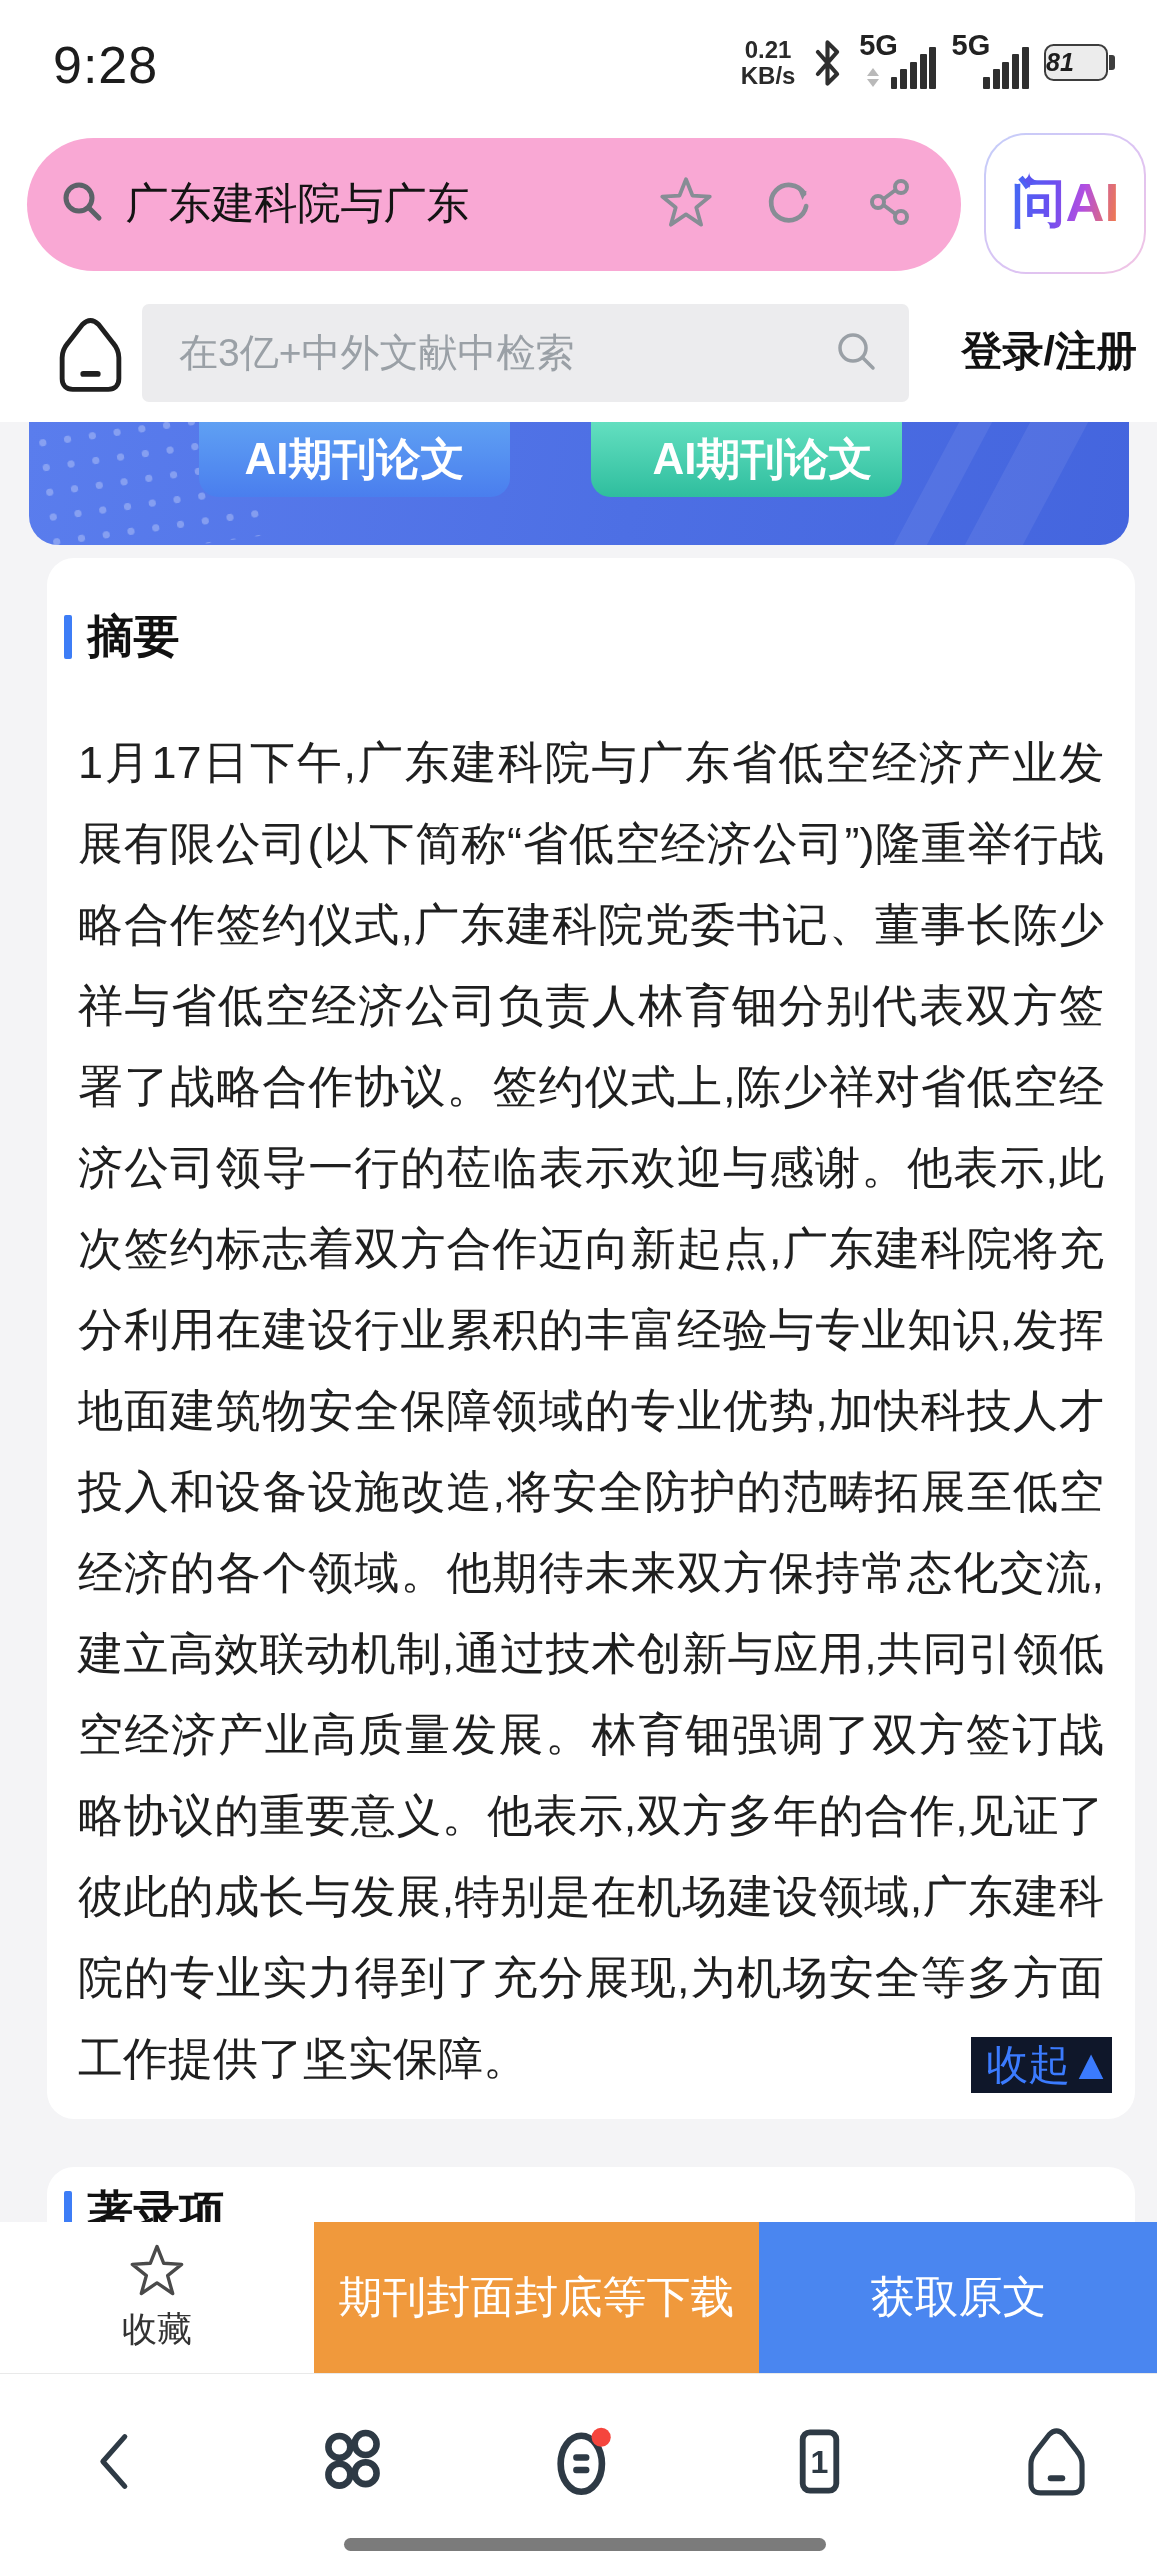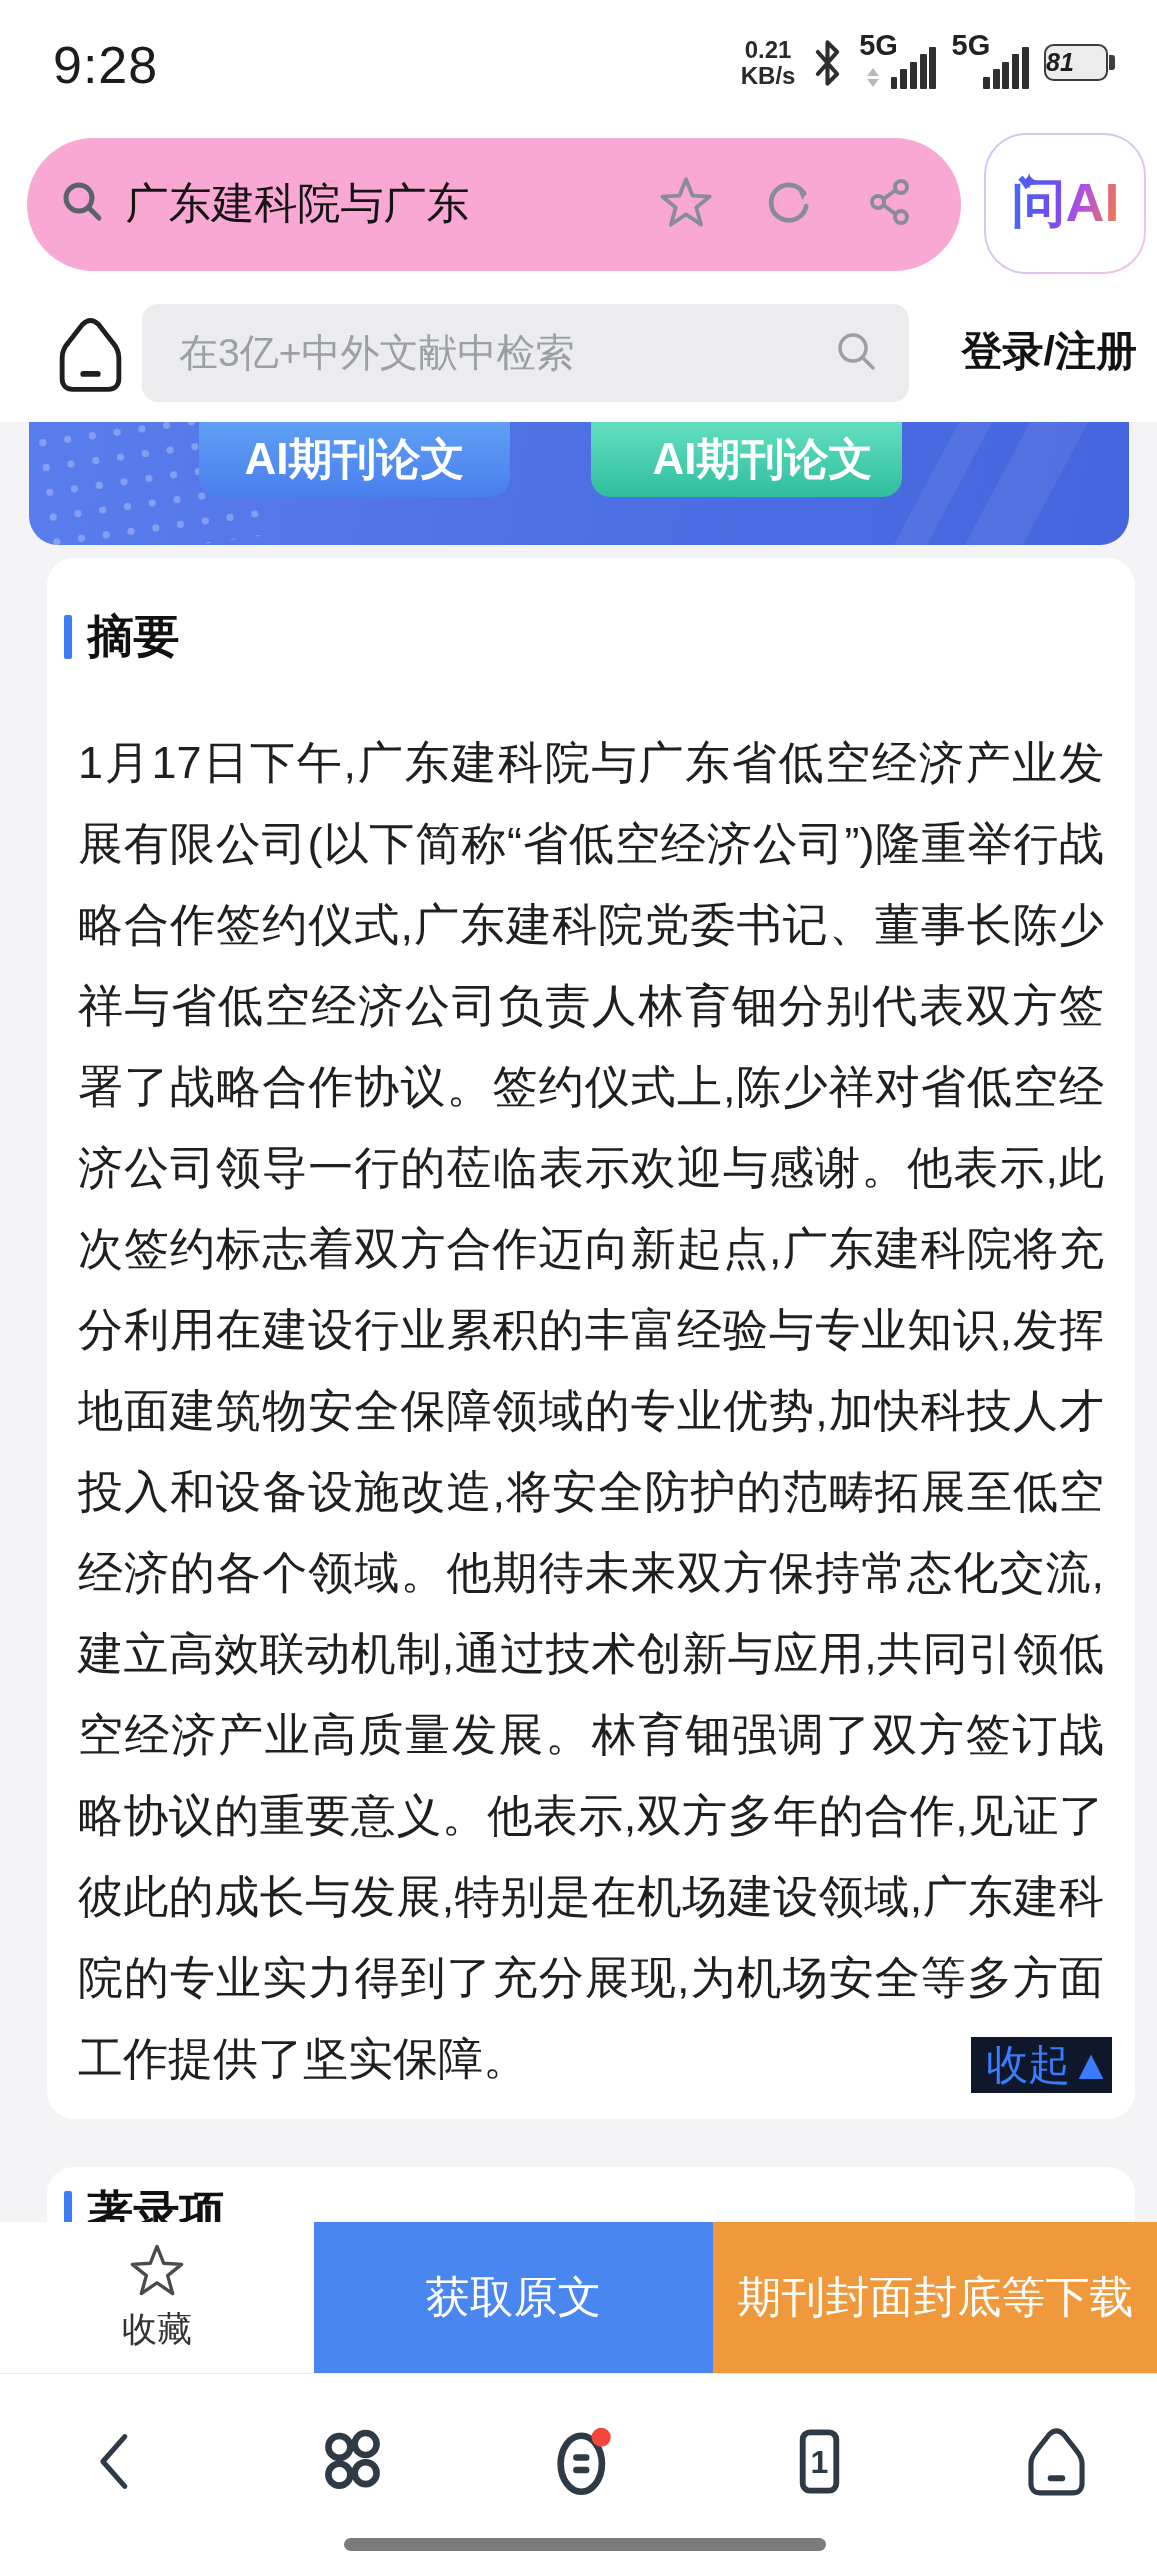--- a/index.html
+++ b/index.html
@@ -40,21 +40,21 @@
     background:linear-gradient(#fff,#fff) padding-box, linear-gradient(135deg,#c3cdfa 0%,#dcc3f3 55%,#f3c4e3 100%) border-box;
     display:flex; align-items:center; justify-content:center; }
   .ask-ai-text { font-size:54px; font-weight:bold;
     background:linear-gradient(100deg,#3f6df5 0%,#6a4ef0 38%,#b44fe0 65%,#f07a4e 95%);
     -webkit-background-clip:text; background-clip:text; color:transparent; }
   .ask-ai-sparkle { position:absolute; left:33px; top:33px; font-size:23px; color:#5a54f0; }
   .chrome-divider { position:absolute; left:0; top:283px; width:100%; height:1.9px; background:#ebebeb; }
 
   .site-header { position:absolute; top:285px; left:0; width:100%; height:137px; background:#fff; }
   .home-icon { position:absolute; left:50px; top:29px; }
-  .site-search { position:absolute; left:142px; top:19.3px; width:767px; height:98px; background:#ececee; border-radius:16px; border:none; outline:none;
+  .site-search { position:absolute; left:142px; top:19.3px; width:767px; height:98px; background:#ececee; border-radius:7px; border:none; outline:none;
     padding:0 106px 0 37px; font-size:39px; color:#3a3a3a; font-family:inherit; }
   .site-search::placeholder { color:#9aa0a6; }
   .site-search-icon { position:absolute; left:832px; top:42px; color:#9aa0a6; }
   .login-link { position:absolute; right:21px; top:39px; font-size:41px; font-weight:600; color:#121212; }
 
   
   .banner { position:absolute; left:29px; top:422px; width:1100px; height:123px; overflow:hidden;
     border-radius:0 0 29px 29px;
     background:linear-gradient(100deg,#5a7ded 0%,#4d6fe4 55%,#4465de 100%); }
   .banner .dots { position:absolute; left:7.7px; bottom:-5.8px; width:222px; height:135px; opacity:.55;
@@ -228,22 +228,22 @@
 
   <div class="action-bar">
     <div class="fav-block">
       <span>
         <svg width="58" height="56" viewBox="0 0 100 100">
             <path d="M50 8 L62 38 L94 40 L69 60 L78 92 L50 73 L22 92 L31 60 L6 40 L38 38 Z" fill="none" stroke="#4a4a4a" stroke-width="6" stroke-linejoin="round"></path>
           </svg>
       </span>
       <span class="fav-label">收藏</span>
     </div>
+    <div class="bar-btn btn-download">期刊封面封底等下载</div>
     <div class="bar-btn btn-fulltext">获取原文</div>
-    <div class="bar-btn btn-download">期刊封面封底等下载</div>
   </div>
 
   <div class="nav-bar">
     <div class="nav-item" style="left:71px">
       <svg width="73" height="73" viewBox="0 0 100 100">
           <polyline points="60,16 30,50 60,84" fill="none" stroke="#2e3a45" stroke-width="7" stroke-linecap="round" stroke-linejoin="round"></polyline>
         </svg>
     </div>
     <div class="nav-item" style="left:306px">
       <svg width="73" height="73" viewBox="0 0 100 100">

